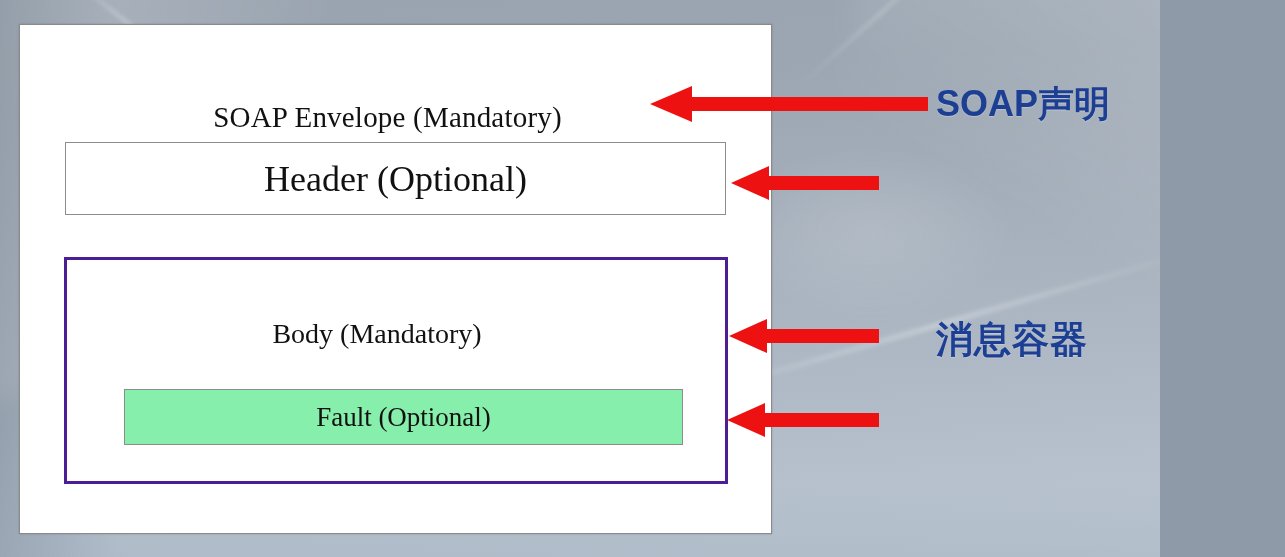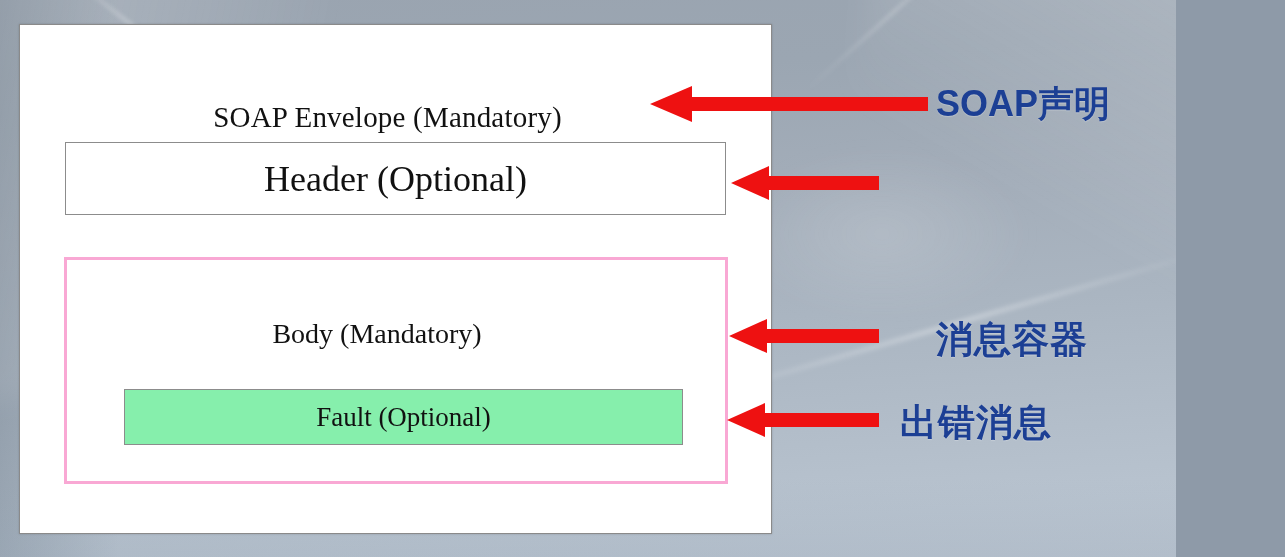--- a/index.html
+++ b/index.html
@@ -7,21 +7,20 @@
     margin: 0;
     padding: 0;
     background: #8e9aa8;
   }
   #stage {
     position: relative;
     width: 1160px;
     height: 557px;
     overflow: hidden;
     font-family: "Liberation Sans", sans-serif;
-    padding-left: 16px;
   }
 
   
   .bg-base {
     position: absolute;
     inset: 0;
     background:
       linear-gradient(176deg,
         #9aa4b0 0%,
         #9ba6b2 18%,
@@ -136,21 +135,21 @@
     color: #111111;
     white-space: nowrap;
   }
 
   .box-body {
     position: absolute;
     left: 44px;
     top: 232px;
     width: 664px;
     height: 227px;
-    border: 3px solid #f9a8d4;
+    border: 3px solid #4c1d95;
     box-sizing: border-box;
     background: #ffffff;
   }
   .body-title {
     position: absolute;
     left: 0;
     top: 58px;
     width: 620px;
     text-align: center;
     font-family: "Liberation Serif", serif;
@@ -254,15 +253,14 @@
     <svg width="152" height="40" viewBox="0 0 152 40">
       <path d="M 0 20 L 38 3 L 38 13 L 152 13 L 152 27 L 38 27 L 38 37 Z" fill="#ee1111"></path>
     </svg>
   </div>
 
   <div class="note note-1">SOAP声明</div>
 
 
   <div class="note note-3">消息容器</div>
 
-  <div class="note note-4">出错消息</div>
 
 </div>
 
 </body></html>

